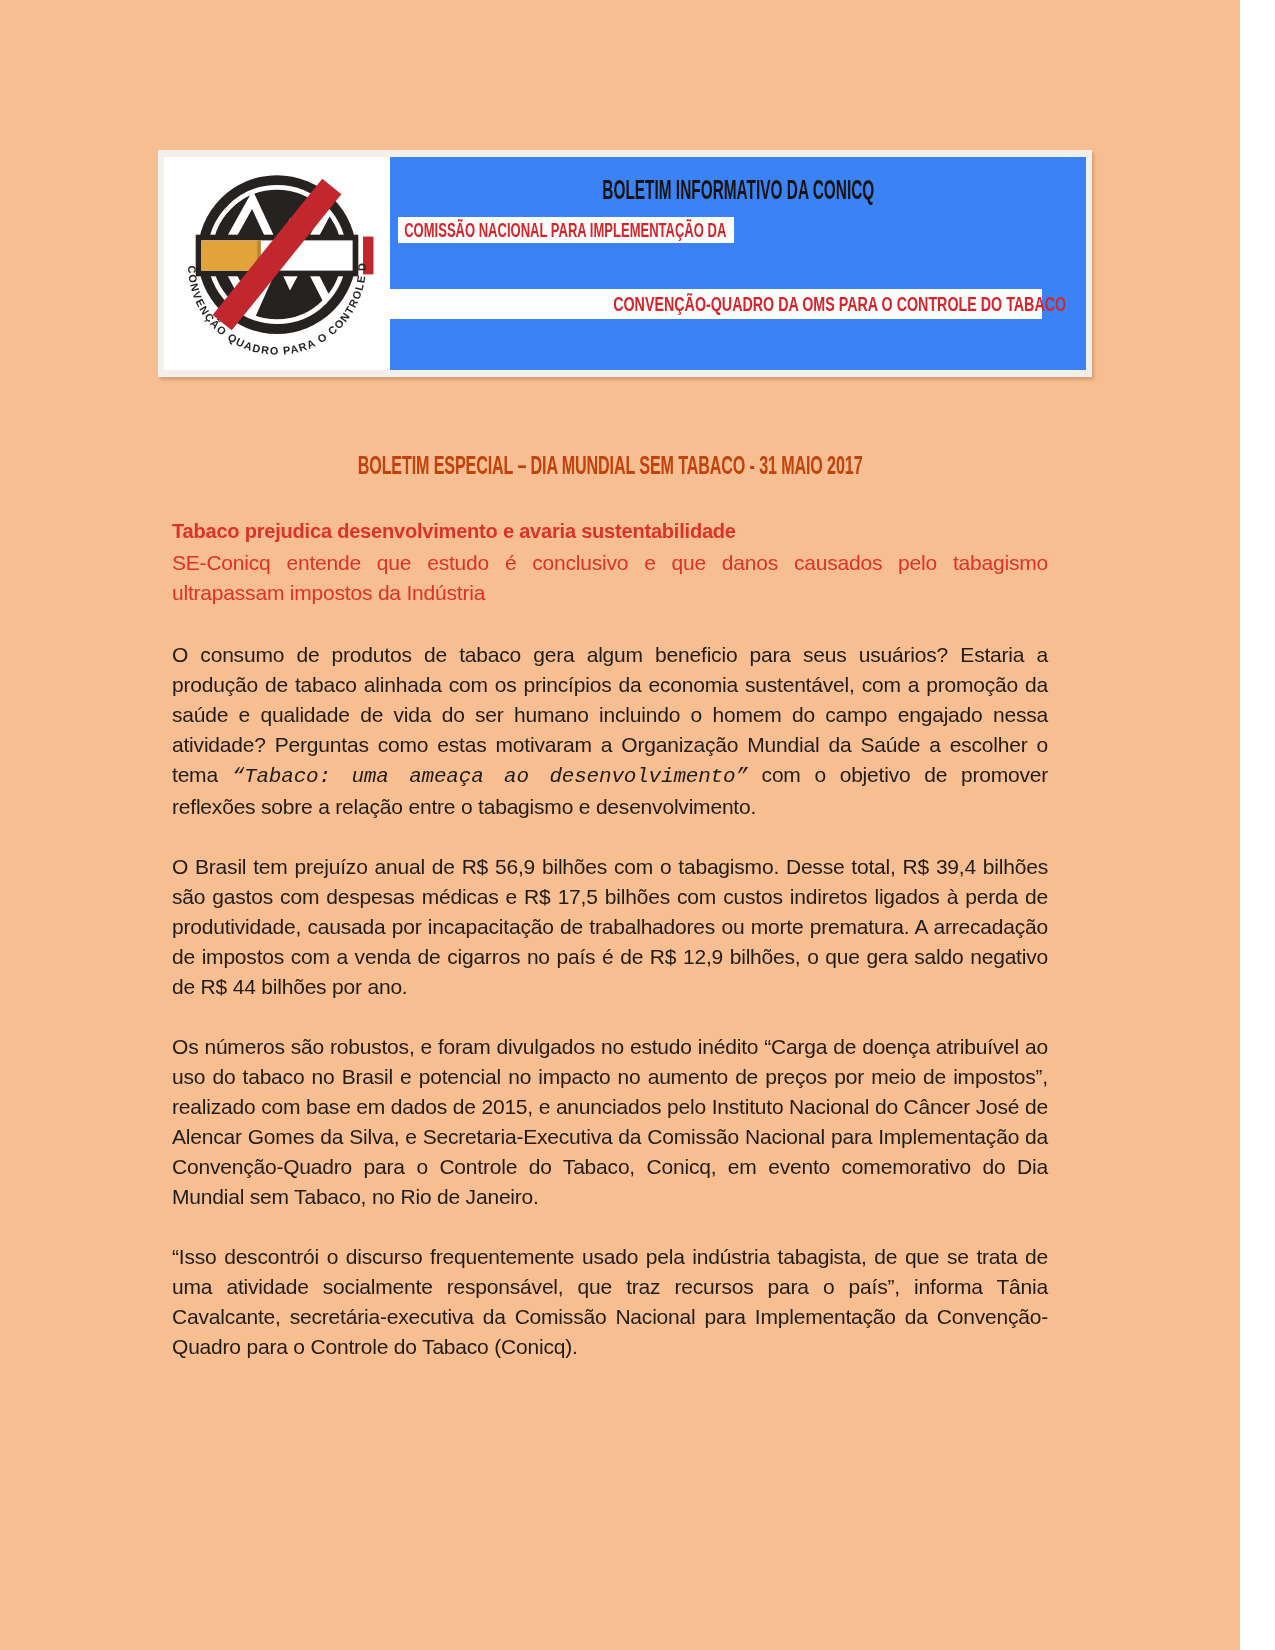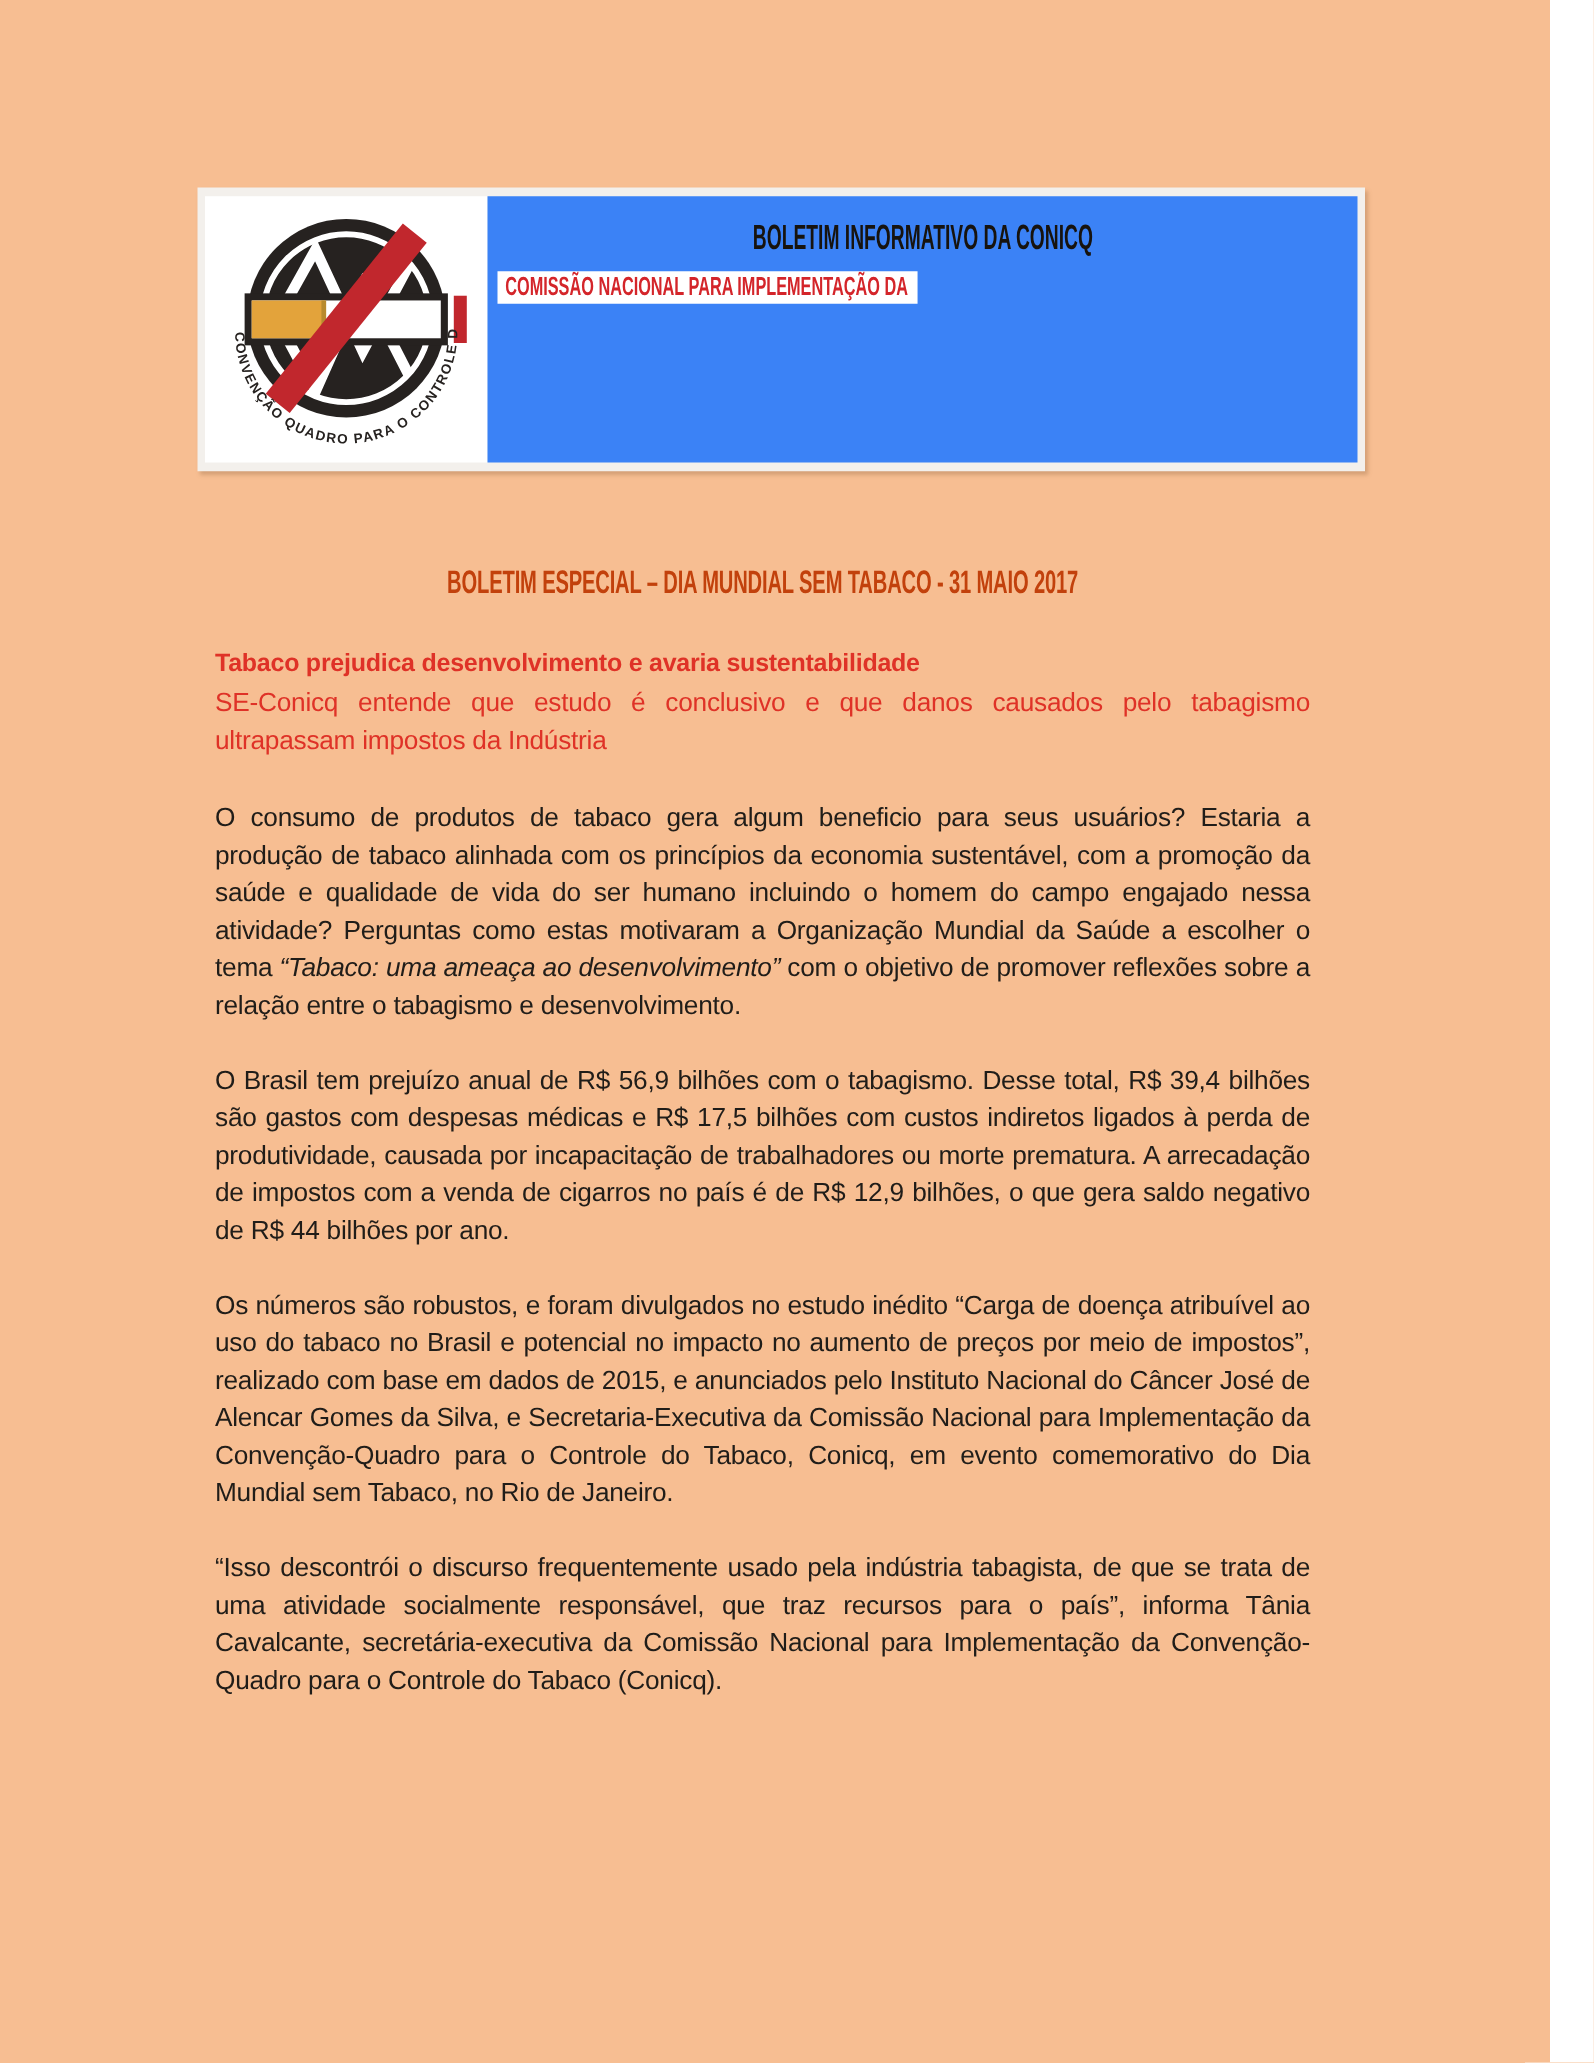--- a/index.html
+++ b/index.html
@@ -49,21 +49,21 @@
     text-align:center;color:#c2410c;font-weight:bold;
     font-size:26px;line-height:30px;margin:0 0 34px 0;
   }
   .doc-title>span{display:inline-block;transform:scaleX(.62);transform-origin:center;white-space:nowrap;}
   .doc-heading{
     color:#DF3227;font-weight:bold;font-size:20px;line-height:34px;margin:0;
     letter-spacing:-0.2px;
   }
   p{margin:0 0 30px 0;text-align:justify;}
   p.lead{color:#DF3227;margin-bottom:32px;}
-  p i{font-style:italic;}
+  p i{font-style:italic;font-family:Liberation Mono, monospace;}
   .arc-label{font-size:11.5px;letter-spacing:1.3px;font-weight:bold;fill:#262220;}
 </style>
 </head>
 <body>
 
 <div class="page-bg"></div>
 
 <div class="header-box">
   <div class="logo-panel">
 
@@ -94,20 +94,23 @@
       <text class="arc-label">
         <textPath href="#arcpath" startOffset="0">CONVENÇÃO QUADRO PARA O CONTROLE DO TABACO</textPath>
       </text>
     </svg>
   </div>
   <div class="orange-panel">
     <div class="header-title">
       <span>BOLETIM INFORMATIVO DA CONICQ</span>
     </div>
     <div class="strip strip1">COMISSÃO NACIONAL PARA IMPLEMENTAÇÃO DA</div>
+    <div class="strip strip2">
+      <span>CONVENÇÃO-QUADRO DA OMS PARA O CONTROLE DO TABACO</span>
+    </div>
   </div>
 </div>
 
 <div class="content">
   <div class="doc-title">
     <span>BOLETIM ESPECIAL – DIA MUNDIAL SEM TABACO - 31 MAIO 2017</span>
   </div>
   <div class="doc-heading">Tabaco prejudica desenvolvimento e avaria sustentabilidade</div>
   <p class="lead">SE-Conicq entende que estudo é conclusivo e que danos causados pelo tabagismo ultrapassam impostos da Indústria</p>
 

